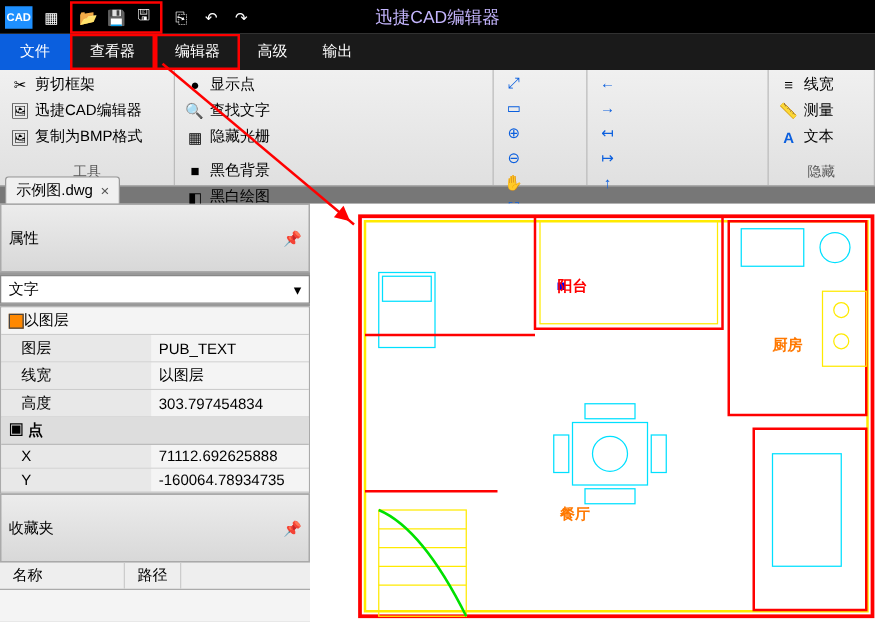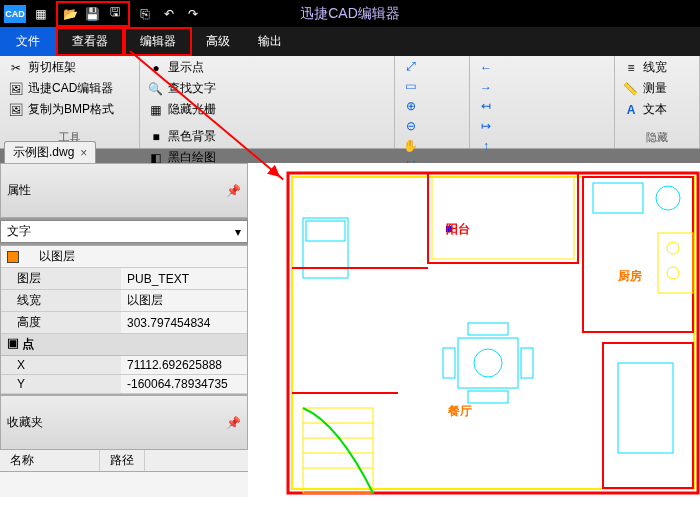--- a/index.html
+++ b/index.html
@@ -29,21 +29,21 @@
 .doctab{background:#f0f0f0;border:1px solid #999;border-bottom:none;border-radius:3px 3px 0 0;padding:2px 8px;display:flex;align-items:center;gap:6px}
 .doctab .x{cursor:pointer;color:#555}
 .workarea{display:flex;height:334px}
 .side{width:248px;background:#999;display:flex;flex-direction:column}
 .panel-hdr{background:linear-gradient(#ececec,#d8d8d8);border:1px solid #aaa;padding:18px 6px;display:flex;align-items:center;justify-content:space-between}
 .pin{width:14px;height:14px;display:flex;align-items:center;justify-content:center;cursor:pointer;color:#555}
 .combo{background:#fff;border:1px solid #888;padding:2px 6px;margin:2px 0;display:flex;justify-content:space-between;align-items:center;cursor:pointer}
 .prop-grid{background:#eee;border:1px solid #aaa}
 .prop-row{display:flex;border-bottom:1px solid #ccc}
 .prop-k{width:120px;padding:2px 16px;background:#e8e8e8}
-.prop-v{flex:1;padding:2px 6px;background:#f4f4f4;display:flex;align-items:center;gap:20px}
+.prop-v{flex:1;padding:2px 6px;background:#f4f4f4;display:flex;align-items:center;gap:0}
 .prop-sect{background:#ddd;padding:2px 6px;font-weight:bold;border-bottom:1px solid #bbb}
 .swatch{width:12px;height:12px;background:#ff8800;border:1px solid #444;display:inline-block}
 .fav-hdr{display:flex;border-bottom:1px solid #aaa;background:#eee}
 .fav-hdr div{padding:2px 10px;border-right:1px solid #ccc}
 .canvas{flex:1;background:#fff;position:relative;overflow:hidden}
 .canvas svg{position:absolute;top:0;left:0}
 .room-label{position:absolute;font-weight:bold}
 .arrow-line{position:absolute;top:50px;left:130px;width:200px;height:2px;background:red;transform:rotate(40deg);transform-origin:left center;pointer-events:none;z-index:20}
 .arrow-line::after{content:"";position:absolute;right:-2px;top:-5px;border:6px solid transparent;border-left:12px solid red}
 </style>

